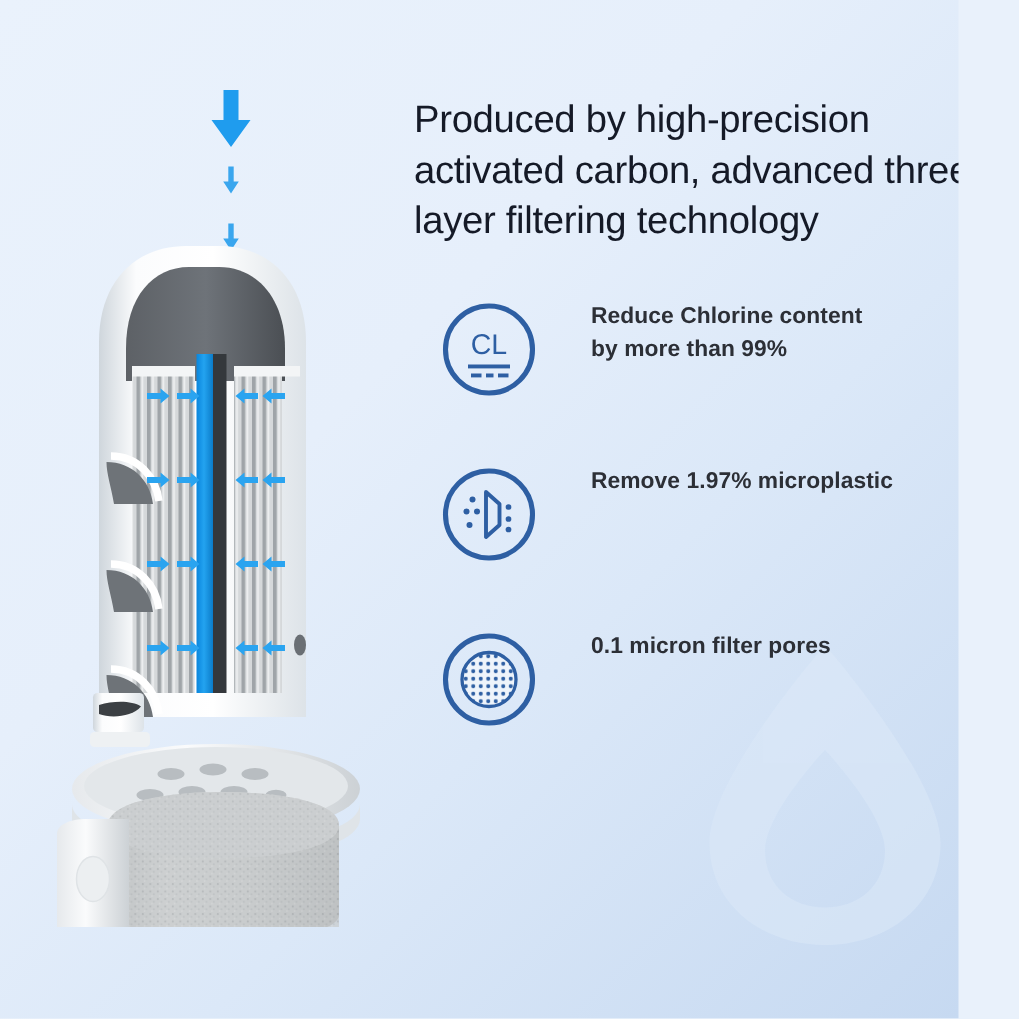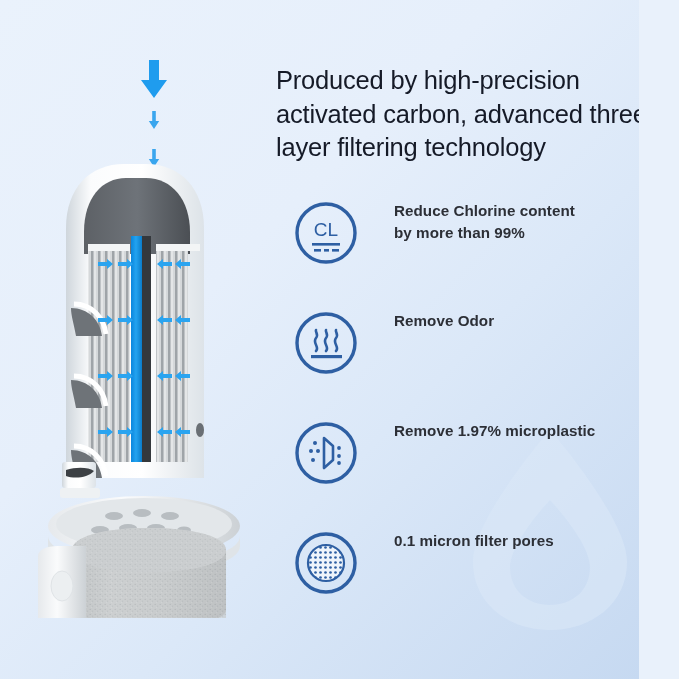--- a/index.html
+++ b/index.html
@@ -232,34 +232,20 @@
           <rect x="19" y="43" width="28" height="2.6" fill="#2e5fa3"></rect>
           <rect x="21" y="49" width="7" height="2.6" fill="#2e5fa3"></rect>
           <rect x="31" y="49" width="5" height="2.6" fill="#2e5fa3"></rect>
           <rect x="39" y="49" width="7" height="2.6" fill="#2e5fa3"></rect>
         </svg>
       </div>
       <div class="ftext">Reduce Chlorine content
 by more than 99%</div>
     </div>
 
-    <div class="feature">
-      <div class="ficon">
-        <svg viewBox="0 0 66 66">
-          <circle cx="33" cy="33" r="29" fill="none" stroke="#2e5fa3" stroke-width="3.4"></circle>
-          <g fill="none" stroke="#2e5fa3" stroke-width="2.6" stroke-linecap="round">
-            <path d="M23 41 C27 37 19 33 23 28 C26 24.5 22 22 23 20"></path>
-            <path d="M33 41 C37 37 29 33 33 28 C36 24.5 32 22 33 20"></path>
-            <path d="M43 41 C47 37 39 33 43 28 C46 24.5 42 22 43 20"></path>
-          </g>
-          <rect x="18" y="45" width="31" height="3.2" fill="#2e5fa3"></rect>
-        </svg>
-      </div>
-      <div class="ftext">Remove Odor</div>
-    </div>
 
     <div class="feature">
       <div class="ficon">
         <svg viewBox="0 0 66 66">
           <circle cx="33" cy="33" r="29" fill="none" stroke="#2e5fa3" stroke-width="3.4"></circle>
           <path d="M31 18 L40 26 L40 40 L31 48 Z" fill="none" stroke="#2e5fa3" stroke-width="2.6" stroke-linejoin="round"></path>
           <g fill="#2e5fa3">
             <circle cx="22" cy="23" r="2"></circle>
             <circle cx="18" cy="31" r="2"></circle>
             <circle cx="25" cy="31" r="2"></circle>

